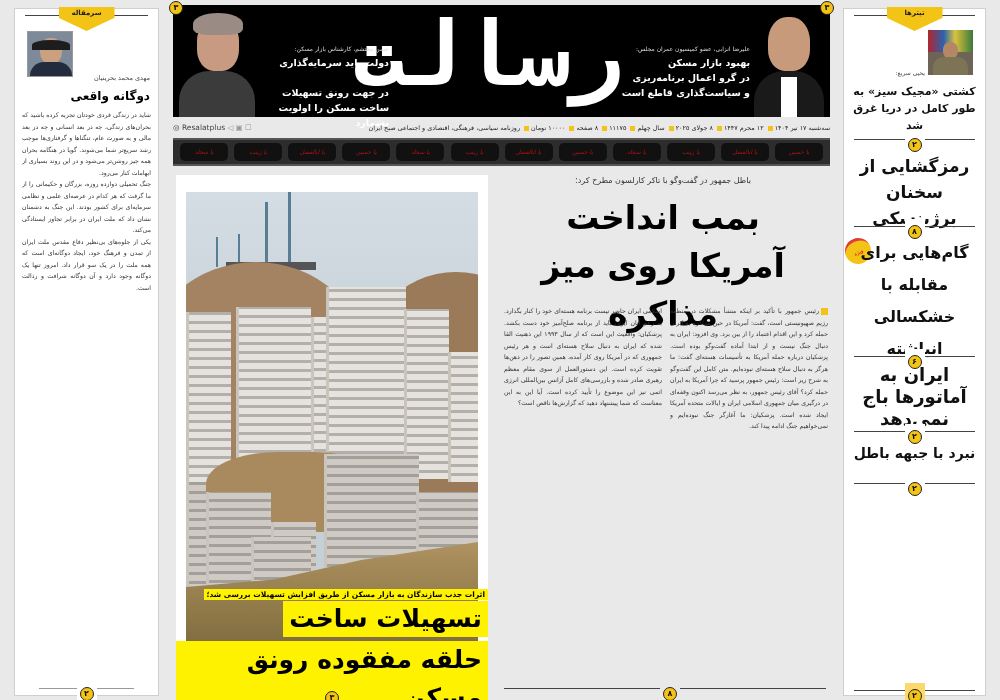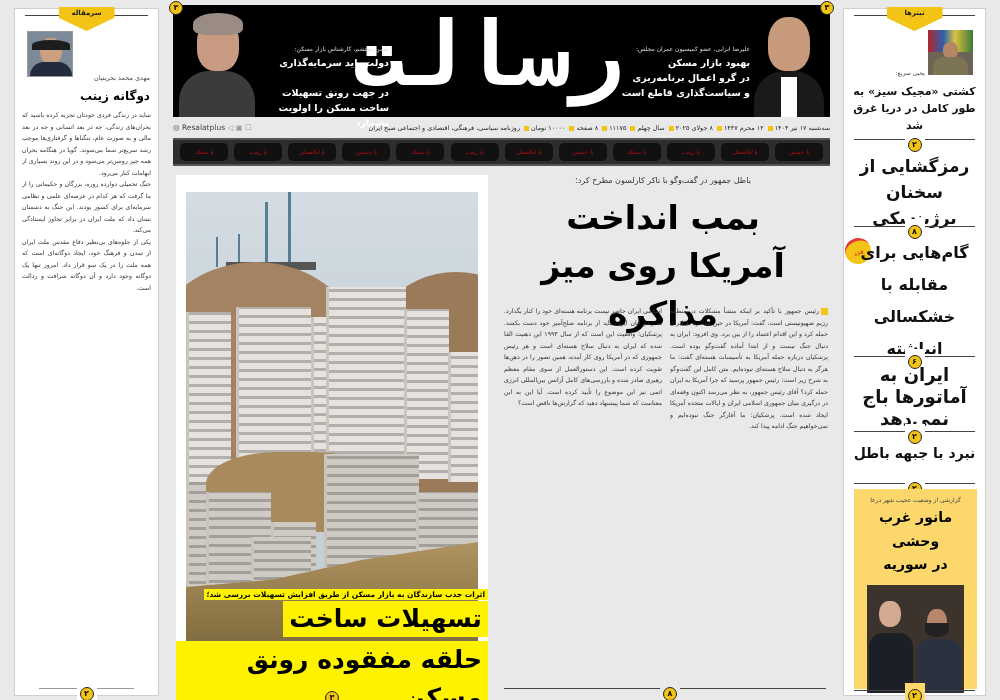--- a/index.html
+++ b/index.html
@@ -47,21 +47,21 @@
 
 <div class="col-left">
   <div class="hline" style="left:10px;right:10px;top:6px"></div>
   <div class="tag">سرمقاله</div>
   <div style="position:absolute;left:12px;top:22px;width:46px;height:46px;background:#7d8a99;border:1px solid #999;overflow:hidden">
     <div style="position:absolute;left:12px;top:6px;width:22px;height:26px;border-radius:45%;background:#caa080"></div>
     <div style="position:absolute;left:4px;top:8px;width:38px;height:10px;border-radius:50% 50% 0 0;background:#1d1d1d"></div>
     <div style="position:absolute;left:2px;bottom:0;width:42px;height:14px;border-radius:14px 14px 0 0;background:#222c3d"></div>
   </div>
   <div style="position:absolute;left:8px;right:8px;top:65px;font-size:6.5px;color:#444;text-align:right">مهدی محمد بحرینیان</div>
-  <div style="position:absolute;left:8px;right:8px;top:80px;font-size:12px;font-weight:bold;color:#000;text-align:right">دوگانه زینب</div>
+  <div style="position:absolute;left:8px;right:8px;top:80px;font-size:12px;font-weight:bold;color:#000;text-align:right">دوگانه واقعی</div>
   <div class="body-col" style="left:7px;right:7px;top:100px;height:560px">
     <p>شاید در زندگی فردی خودتان تجربه کرده باشید که بحران‌های زندگی، چه در بعد انسانی و چه در بعد مالی و به صورت عام، تنگناها و گرفتاری‌ها موجب رشد سریع‌تر شما می‌شوند. گویا در هنگامه بحران همه چیز روشن‌تر می‌شود و در این روند بسیاری از ابهامات کنار می‌رود.</p>
     <p>جنگ تحمیلی دوازده روزه، بزرگان و حکیمانی را از ما گرفت که هر کدام در عرصه‌ای علمی و نظامی سرمایه‌ای برای کشور بودند. این جنگ به دشمنان نشان داد که ملت ایران در برابر تجاوز ایستادگی می‌کند.</p>
     <p>یکی از جلوه‌های بی‌نظیر دفاع مقدس ملت ایران از تمدن و فرهنگ خود، ایجاد دوگانه‌ای است که همه ملت را در یک سو قرار داد. امروز تنها یک دوگانه وجود دارد و آن دوگانه شرافت و رذالت است.</p>
   </div>
   <div class="hline" style="left:24px;right:24px;top:679px;background:#999"></div>
   <div class="numwrap" style="top:672px"><span class="num">۲</span></div>
 </div>
 
 <div class="masthead">
@@ -202,27 +202,15 @@
   <div class="numwrap" style="top:340px"><span class="num">۶</span></div>
 
   <div class="rt-item" style="top:355px;font-size:18px;line-height:22px;padding:0 14px">ایران به آماتورها باج نمی‌دهد</div>
   <div class="hline" style="left:10px;right:10px;top:422px"></div>
   <div class="numwrap" style="top:415px"><span class="num">۲</span></div>
 
   <div class="rt-item" style="top:433px;font-size:14px;line-height:22px">نبرد با جبهه باطل</div>
   <div class="hline" style="left:10px;right:10px;top:474px"></div>
   <div class="numwrap" style="top:467px"><span class="num">۲</span></div>
 
-  <div class="yellow-box">
-    <div style="text-align:center;font-size:6px;color:#444;margin-top:7px">گزارشی از وضعیت عجیب شهر درعا</div>
-    <div style="text-align:center;font-size:14px;font-weight:bold;line-height:24px;margin-top:2px">مانور غرب وحشی</div>
-    <div style="text-align:center;font-size:14px;font-weight:bold;line-height:22px">در سوریه</div>
-    <div style="position:absolute;left:13px;top:96px;width:97px;height:108px;background:#3c332c;overflow:hidden">
-      <div style="position:absolute;left:12px;top:16px;width:22px;height:26px;border-radius:45%;background:#d4ab92"></div>
-      <div style="position:absolute;left:2px;bottom:0;width:44px;height:60px;border-radius:14px 14px 0 0;background:#1d1f26"></div>
-      <div style="position:absolute;left:60px;top:24px;width:20px;height:26px;border-radius:45%;background:#b8876a"></div>
-      <div style="position:absolute;left:58px;top:38px;width:24px;height:14px;border-radius:0 0 50% 50%;background:#222"></div>
-      <div style="position:absolute;left:50px;bottom:0;width:44px;height:54px;border-radius:14px 14px 0 0;background:#2a3140"></div>
-    </div>
-  </div>
   <div class="hline" style="left:10px;right:10px;top:681px"></div>
   <div class="numwrap" style="top:674px;background:#fcd86c"><span class="num">۲</span></div>
 </div>
 
 </body></html>

